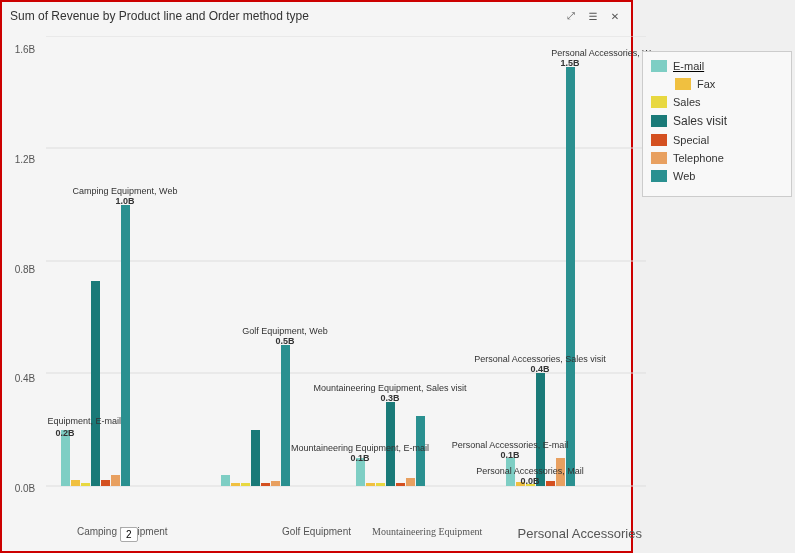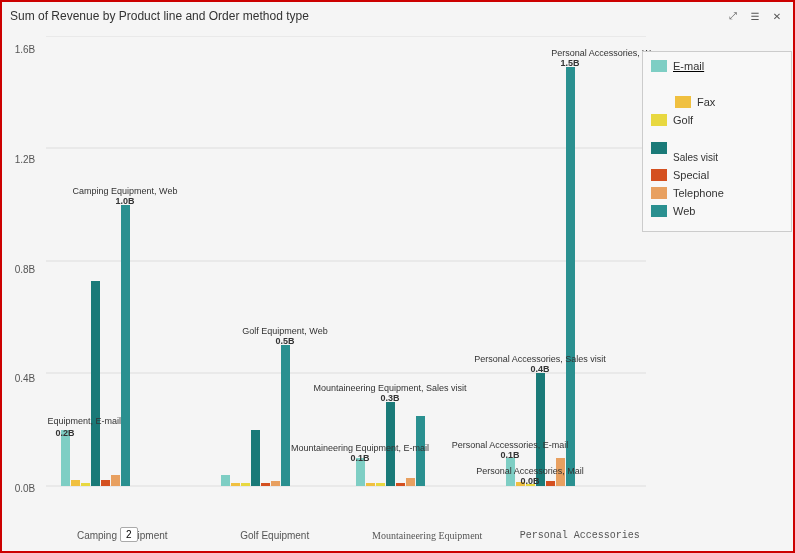--- a/index.html
+++ b/index.html
@@ -5,21 +5,21 @@
     * { box-sizing: border-box; margin: 0; padding: 0; }
     body {
       width: 795px;
       height: 553px;
       font-family: Arial, sans-serif;
       font-size: 11px;
       background: #f0f0f0;
       overflow: hidden;
     }
     .chart-container {
-      width: 795px;
+      width: 633px;
       height: 553px;
       background: #f5f5f5;
       border: 2px solid #cc0000;
       position: relative;
     }
     .chart-header {
       display: flex;
       align-items: center;
       justify-content: space-between;
       padding: 6px 8px 2px 8px;
@@ -154,43 +154,43 @@
       <text x="464" y="412" font-size="9" fill="#333" text-anchor="middle">Personal Accessories, E-mail</text>
       <text x="464" y="422" font-size="9" fill="#333" text-anchor="middle" font-weight="bold">0.1B</text>
       <text x="484" y="438" font-size="9" fill="#333" text-anchor="middle">Personal Accessories, Mail</text>
       <text x="484" y="448" font-size="9" fill="#333" text-anchor="middle" font-weight="bold">0.0B</text>
       <text x="494" y="326" font-size="9" fill="#333" text-anchor="middle">Personal Accessories, Sales visit</text>
       <text x="494" y="336" font-size="9" fill="#333" text-anchor="middle" font-weight="bold">0.4B</text>
     </svg>
 
     <div style="position:absolute; bottom:15px; left:44px; width:610px; display:flex;">
       <div style="flex:1; text-align:center; font-size:10px; color:#555;">Camping Equipment</div>
-      <div style="flex:1; text-align:center; font-size:10px; color:#555;">Golf Equipment</div>
+      <div style="flex:1; text-align:right; font-size:10px; color:#555;">Golf Equipment</div>
       <div style="flex:1; text-align:center; font-size:10px; color:#555;font-family:Liberation Serif, serif;">Mountaineering Equipment</div>
-      <div style="flex:1; text-align:center; font-size:10px; color:#555;font-family:Liberation Mono, monospace;">Personal Accessories</div>
+      <div style="flex:1; text-align:center; font-size:13px; color:#555;">Personal Accessories</div>
     </div>
 
     <div style="position:absolute; bottom:14px; left:118px; background:white; border:1px solid #aaa; border-radius:2px; padding:1px 5px; font-size:10px; z-index:10;">2</div>
 
     <div style="position:absolute; right:5px; top:25px; width:150px; border:1px solid #ccc; background:#f8f8f8; padding:8px;">
-      <div style="display:flex; align-items:flex-start; margin-bottom:24px;text-decoration:underline;">
+      <div style="display:flex; align-items:flex-start; margin-bottom:6px;text-decoration:underline;">
         <div style="width:16px; height:12px; background:#7ecec4; margin-right:6px; flex-shrink:0;"></div>
         <span style="font-size:11px; color:#333;">E-mail</span>
       </div>
       <div style="display:flex; align-items:center; margin-bottom:6px;padding-left:24px;">
         <div style="width:16px; height:12px; background:#f0c040; margin-right:6px; flex-shrink:0;"></div>
         <span style="font-size:11px; color:#333;">Fax</span>
       </div>
       <div style="display:flex; align-items:center; margin-bottom:6px;">
         <div style="width:16px; height:12px; background:#e8d840; margin-right:6px; flex-shrink:0;"></div>
-        <span style="font-size:11px; color:#333;">Golf</span>
+        <span style="font-size:11px; color:#333;">Sales</span>
       </div>
       <div style="display:flex; align-items:center; margin-bottom:6px;">
         <div style="width:16px; height:12px; background:#1a7a78; margin-right:6px; flex-shrink:0;"></div>
-        <span style="font-size:10px; color:#333;margin-top:20px;">Sales visit</span>
+        <span style="font-size:12px; color:#333;">Sales visit</span>
       </div>
       <div style="display:flex; align-items:flex-start; margin-bottom:6px;">
         <div style="width:16px; height:12px; background:#d45020; margin-right:6px; flex-shrink:0;"></div>
         <span style="font-size:11px; color:#333;">Special</span>
       </div>
       <div style="display:flex; align-items:center; margin-bottom:6px;">
         <div style="width:16px; height:12px; background:#e8a060; margin-right:6px; flex-shrink:0;"></div>
         <span style="font-size:11px; color:#333;">Telephone</span>
       </div>
       <div style="display:flex; align-items:center; margin-bottom:6px;text-align:center;">

